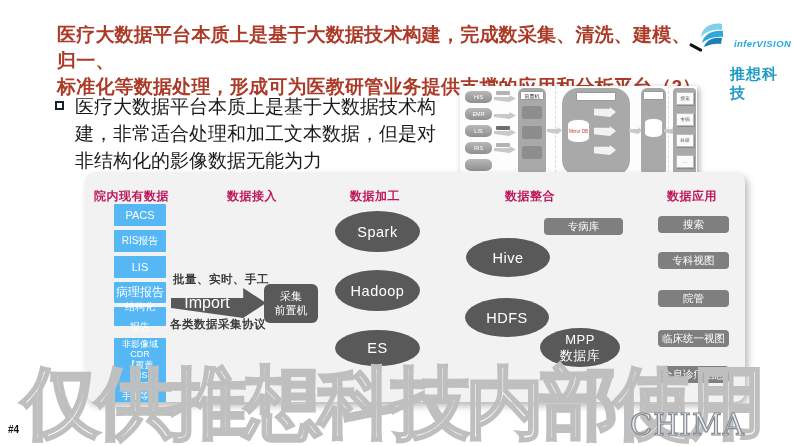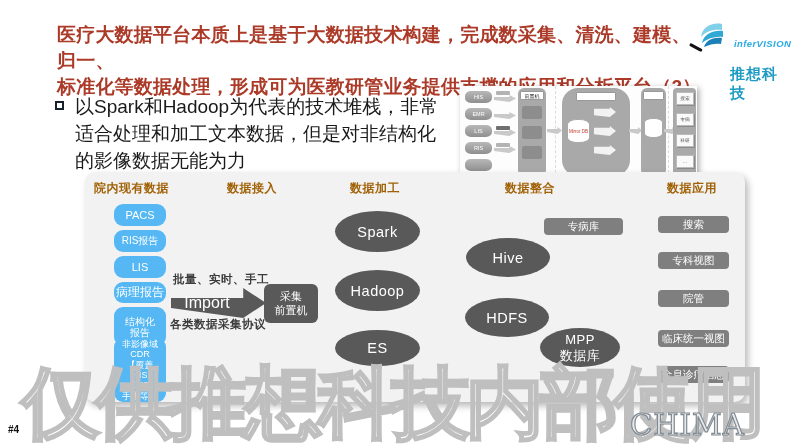--- a/index.html
+++ b/index.html
@@ -46,22 +46,22 @@
     font-size:4.5px; color:#c0392b; text-align:center; display:flex; align-items:center; justify-content:center;}
   .mini-chev { position:absolute; width:22px; height:10px; background:#f2f2f2;
     clip-path:polygon(0 18%,72% 18%,72% 0,100% 50%,72% 100%,0 82%); border-radius:1px;}
   .mini-app { position:absolute; left:216px; width:18px; height:13px; background:#fafafa;
     box-shadow:1px 1px 0 #8a8a8a; border:0.5px solid #bbb; color:#555; font-size:4.8px;
     text-align:center; line-height:12px; overflow:hidden;}
 
   
   #panel { position:absolute; left:85px; top:172px; width:660px; height:230px;
     background:#f2f2f2; border-radius:10px; box-shadow:3px 4px 7px rgba(0,0,0,0.28); z-index:2; }
-  .col-header { position:absolute; top:8px; font-size:12px; font-weight:bold; color:#a16207; letter-spacing:0.5px;}
-  .bluebox { position:absolute; left:29px; width:52px; background:#55B8F4; border-radius:9px;
+  .col-header { position:absolute; top:16px; font-size:12px; font-weight:bold; color:#be185d; letter-spacing:0.5px;}
+  .bluebox { position:absolute; left:29px; width:52px; background:#55B8F4; border-radius:1px;
     color:#fff; text-align:center; display:flex; align-items:center; justify-content:center; }
   .ing-label { position:absolute; font-size:11.5px; font-weight:bold; color:#3c3c3c; letter-spacing:0.5px;}
   #import-arrow { position:absolute; left:86px; top:116px; width:95px; height:30px; background:#595959;
     clip-path:polygon(0 33%,76% 33%,76% 0,100% 50%,76% 100%,0 67%); }
   #import-label { position:absolute; left:86px; top:116px; width:72px; height:30px; color:#fff;
     font-size:16px; display:flex; align-items:center; justify-content:center; }
   #gateway-box { position:absolute; left:179px; top:112px; width:54px; height:39px; background:#595959;
     border-radius:6px; color:#fff; font-size:11px; line-height:13.5px; text-align:center;
     display:flex; align-items:center; justify-content:center; }
   .ellipse { position:absolute; background:#595959; border-radius:50%; color:#fff;
@@ -98,21 +98,21 @@
         <path d="M28 20 C20 19 12 22 10 29 C16 26 23 25 27 26 Z" fill="#1B7FB8"></path>
       </svg>
     </span>
     <span class="cn">推想科技</span>
     <span class="en">inferVISION</span>
   </div>
   <div id="stray-mark"></div>
 
   <div id="bullet-block">
     <span id="bullet-square"></span>
-    <div id="bullet-text">以Spark和Hadoop为代表的技术堆栈，非常适合处理和加工文本数据，但是对非结构化的影像数据无能为力</div>
+    <div id="bullet-text">医疗大数据平台本质上是基于大数据技术构建，非常适合处理和加工文本数据，但是对非结构化的影像数据无能为力</div>
   </div>
 
   <div id="mini">
     <div class="mini-sep" style="left:95px"></div>
     <div class="mini-sep" style="left:208px"></div>
 
     <div class="cyl" style="top:5px">HIS</div>
     <div class="cyl" style="top:22px">EMR</div>
     <div class="cyl" style="top:39px">LIS</div>
     <div class="cyl" style="top:56px">RIS</div>
@@ -160,21 +160,21 @@
     <div class="col-header" style="left:9px">院内现有数据</div>
     <div class="col-header" style="left:142px">数据接入</div>
     <div class="col-header" style="left:265px">数据加工</div>
     <div class="col-header" style="left:420px">数据整合</div>
     <div class="col-header" style="left:582px">数据应用</div>
 
     <div class="bluebox" style="top:32px;height:22px;font-size:11px">PACS</div>
     <div class="bluebox" style="top:58px;height:22px;font-size:10px">RIS报告</div>
     <div class="bluebox" style="top:84px;height:22px;font-size:11px">LIS</div>
     <div class="bluebox" style="top:110px;height:21px;font-size:12px">病理报告</div>
-    <div class="bluebox pre" style="top:135px;height:39px;font-size:10px;line-height:11px">结构化
+    <div class="bluebox pre" style="top:135px;height:19px;font-size:10px;line-height:20px">结构化
 报告</div>
     <div class="bluebox pre" style="top:166px;height:64px;font-size:9px;line-height:10.3px">非影像域
 CDR
 【覆盖
 HIS
 EMR
 手术等】</div>
 
     <div class="ing-label" style="left:88px;top:100px">批量、实时、手工</div>
     <div id="import-arrow"></div>

